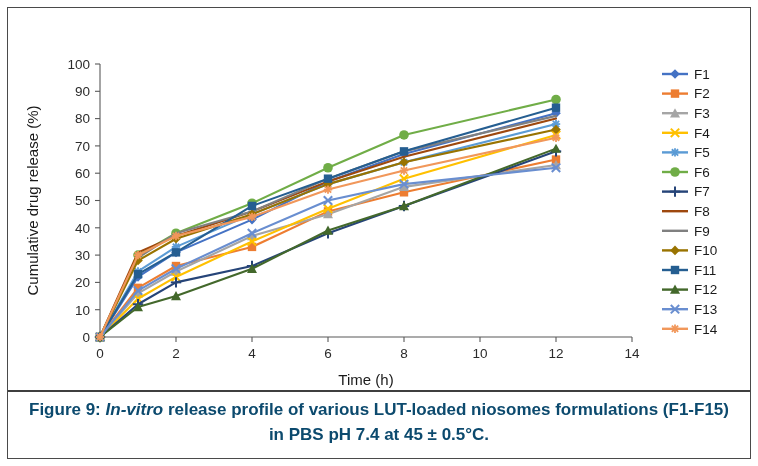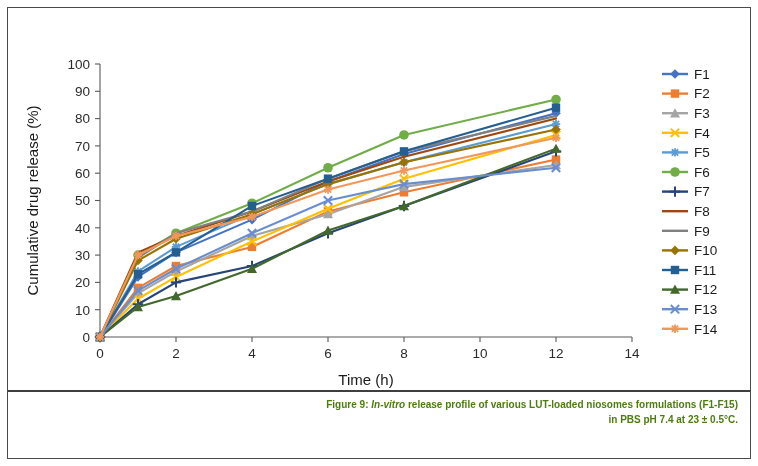--- a/index.html
+++ b/index.html
@@ -75,25 +75,25 @@
     fill: none;
     stroke-width: 2.1;
     stroke-linejoin: round;
     stroke-linecap: round;
   }
   .caption-block {
     position: absolute;
     left: 20px;
     top: 398px;
     width: 718px;
-    text-align: right;
+    text-align: center;
     font-family: "Liberation Sans", sans-serif;
-    font-size: 10px;
+    font-size: 17px;
     font-weight: bold;
-    color: #4d7c0f;
+    color: #0c4a6e;
     line-height: 1.45;
   }
   .caption-italic {
     font-style: italic;
   }
 </style>
 </head>
 <body>
 
 <div id="figure-root">
@@ -413,16 +413,16 @@
       </svg>
   </div>
 
   <div class="caption-rule"></div>
 
   <div class="caption-block">
     <span>Figure 9:</span>
     <span class="caption-italic">In-vitro</span>
     <span>release profile of various LUT-loaded niosomes formulations (F1-F15)</span>
     <br>
-    <span>in PBS pH 7.4 at 23 ± 0.5°C.</span>
+    <span>in PBS pH 7.4 at 45 ± 0.5°C.</span>
   </div>
 
 </div>
 
 </body></html>

